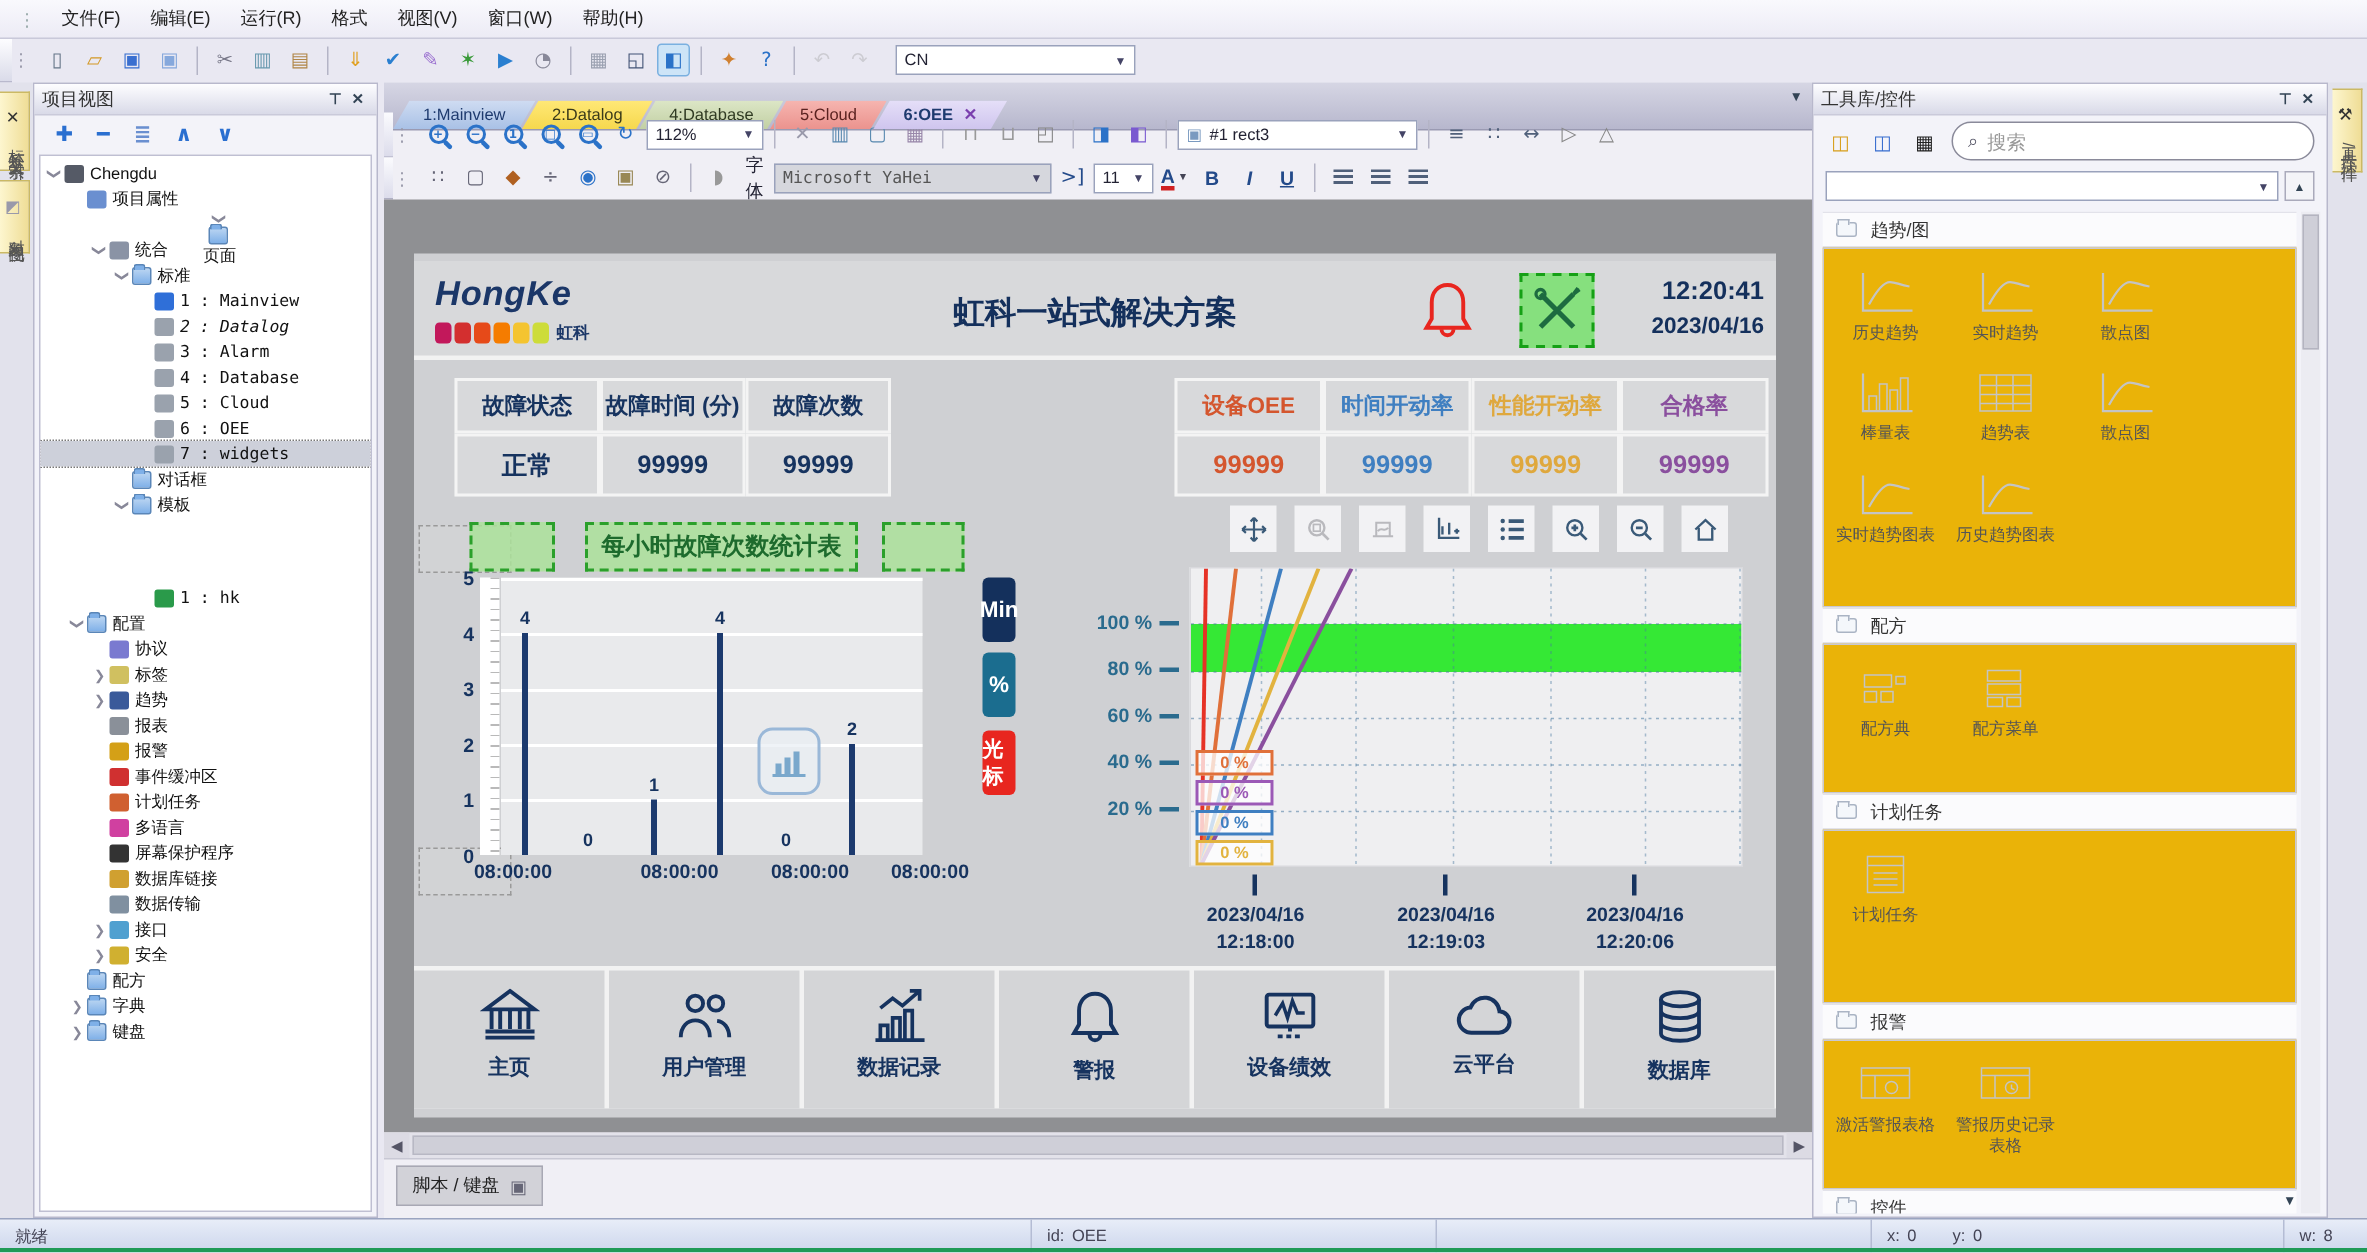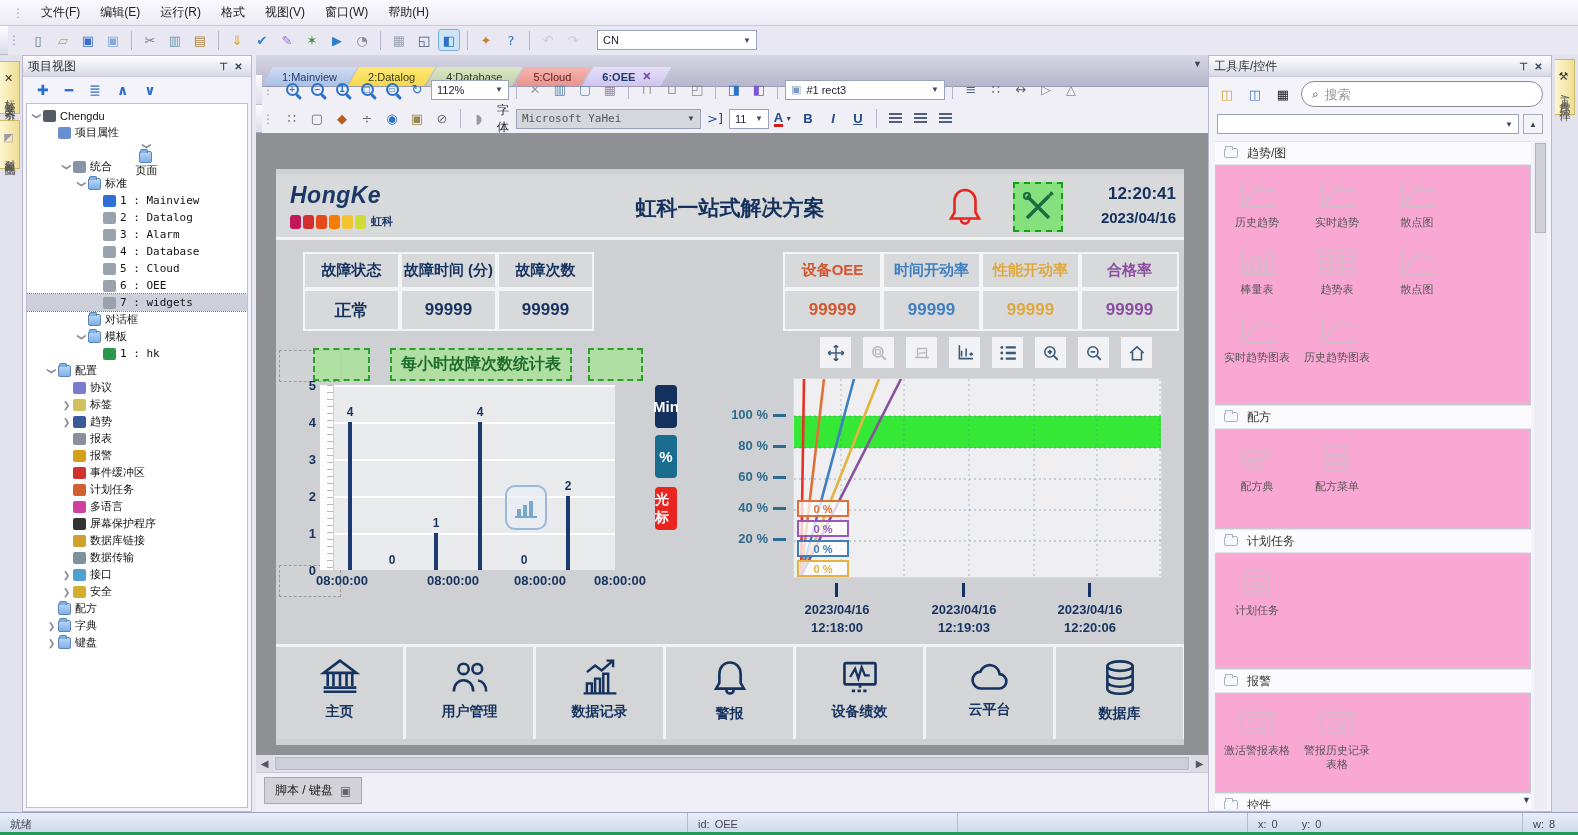--- a/index.html
+++ b/index.html
@@ -103,21 +103,21 @@
 #searchbox{flex:1;height:26px;border:1px solid #8a8a9a;border-radius:13px;background:#fff;display:flex;align-items:center;padding:0 10px;gap:6px}
 #searchbox input{border:none;outline:none;flex:1;font-size:13px;color:#333;background:transparent}
 #searchbox input::placeholder{color:#999}
 #tp-combo{height:26px;display:flex;align-items:center;gap:4px;padding:0 8px}
 #tp-combo .combo{flex:1;height:20px}
 .upbtn{width:20px;height:20px;border:1px solid #aab;background:#f4f4f8;display:flex;align-items:center;justify-content:center;font-size:8px;color:#345}
 #sections{flex:1;position:relative;margin:4px 4px 2px 6px;overflow:hidden;padding-right:16px}
 .sechead{height:24px;display:flex;align-items:center;gap:9px;background:#fbfbfd;border-top:1px solid #e2e2ea;border-bottom:1px solid #e2e2ea;color:#333;font-size:12px;padding:0 9px}
 .foldico{width:14px;height:10px;border:1px solid #aab4c4;border-radius:2px;position:relative;background:#f4f7fb}
 .foldico::before{content:"";position:absolute;top:-3px;left:0;width:6px;height:3px;border:1px solid #aab4c4;border-bottom:none;background:#f4f7fb}
-.secbody{background:#f9a8d4;border:1px solid #c8c8d4;padding:14px 8px;display:flex;flex-wrap:wrap;gap:18px 14px;align-content:flex-start;overflow:hidden}
+.secbody{background:#eab308;border:1px solid #c8c8d4;padding:14px 8px;display:flex;flex-wrap:wrap;gap:18px 14px;align-content:flex-start;overflow:hidden}
 .titem{width:66px;display:flex;flex-direction:column;align-items:center;font-size:11px;color:#555;text-align:center;line-height:1.3}
 .titem svg{margin-bottom:5px}
 #vscroll{position:absolute;right:0;top:0;bottom:0;width:13px;background:#ececf2}
 #vthumb{position:absolute;right:1px;top:2px;width:11px;height:90px;background:#cfcfd8;border:1px solid #b4b4c0}
 #secmore{position:absolute;right:16px;bottom:4px;color:#345;font-size:9px}
 
 #rightstrip{position:absolute;right:0;top:55px;width:26px;bottom:23px;background:#e2e2ec;display:flex;flex-direction:column;align-items:center}
 #statusbar{position:absolute;left:0;right:0;bottom:0;height:23px;background:linear-gradient(#e8edf8,#ccd6ec);border-top:1px solid #9aa4c0;display:flex;align-items:stretch;font-size:11px;color:#445}
 .sseg{padding:0 10px;display:flex;align-items:center;gap:5px;border-left:1px solid #b4bcd4}
 .sseg:first-child{border-left:none;flex:1}
@@ -217,21 +217,21 @@
         <div class="trow" style="padding-left: 49px;">
           <span class="exp" style="transform: rotate(90deg);">❯</span>
           <span class="ti fold"></span>
           <span>标准</span>
         </div>
         <div class="trow" style="padding-left: 64px;">
           <span class="exp"></span>
           <span class="ti" style="background: rgb(47, 111, 216);"></span>
           <span class="mono">1 : Mainview</span>
         </div>
-        <div class="trow" style="padding-left: 64px;">
+        <div class="trow" style="padding-left: 64px; font-style: italic;">
           <span class="exp"></span>
           <span class="ti" style="background: rgb(154, 162, 173);"></span>
           <span class="mono">2 : Datalog</span>
         </div>
         <div class="trow" style="padding-left: 64px;">
           <span class="exp"></span>
           <span class="ti" style="background: rgb(154, 162, 173);"></span>
           <span class="mono">3 : Alarm</span>
         </div>
         <div class="trow" style="padding-left: 64px;">
@@ -257,21 +257,21 @@
         <div class="trow" style="padding-left: 49px;">
           <span class="exp"></span>
           <span class="ti fold"></span>
           <span>对话框</span>
         </div>
         <div class="trow" style="padding-left: 49px;">
           <span class="exp" style="transform: rotate(90deg);">❯</span>
           <span class="ti fold"></span>
           <span>模板</span>
         </div>
-        <div class="trow" style="padding-left: 64px;">
+        <div class="trow" style="padding-left: 64px; margin-top: 45px;">
           <span class="exp"></span>
           <span class="ti" style="background: rgb(42, 154, 74);"></span>
           <span class="mono">1 : hk</span>
         </div>
         <div class="trow" style="padding-left: 19px;">
           <span class="exp" style="transform: rotate(90deg);">❯</span>
           <span class="ti fold"></span>
           <span>配置</span>
         </div>
         <div class="trow" style="padding-left: 34px;">

